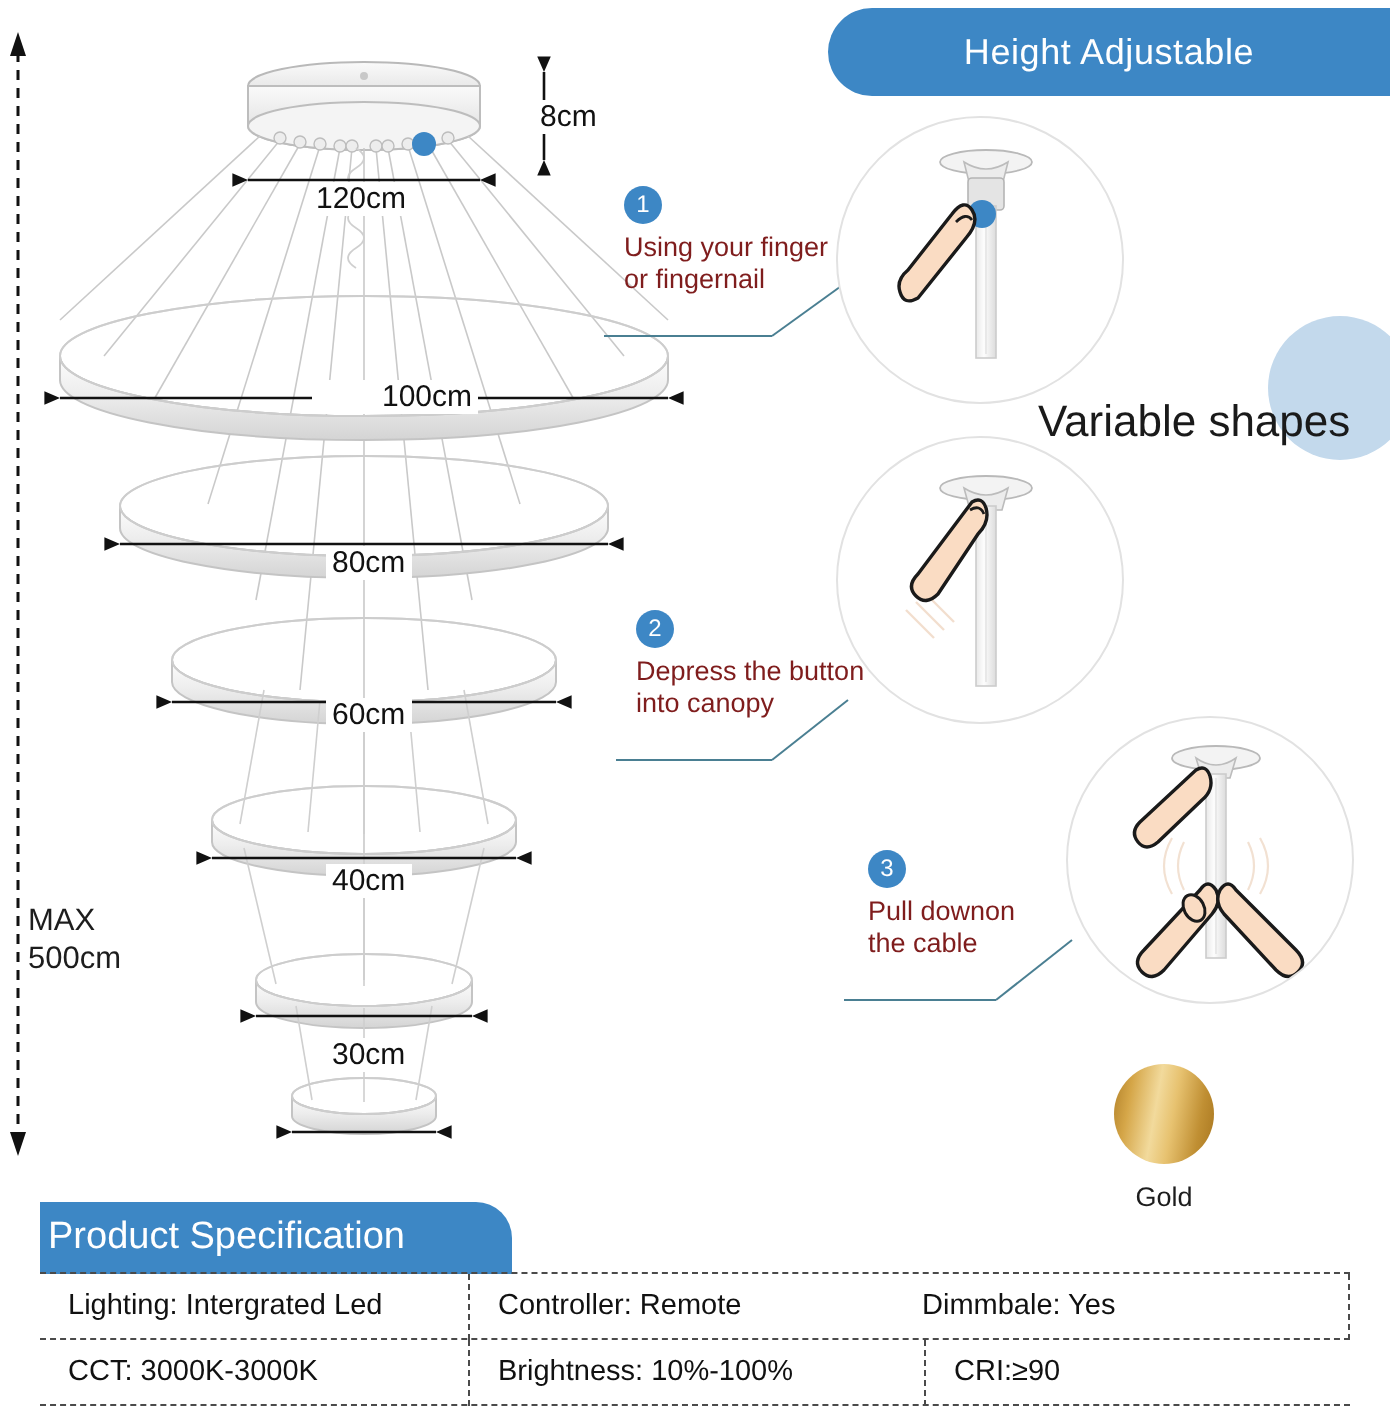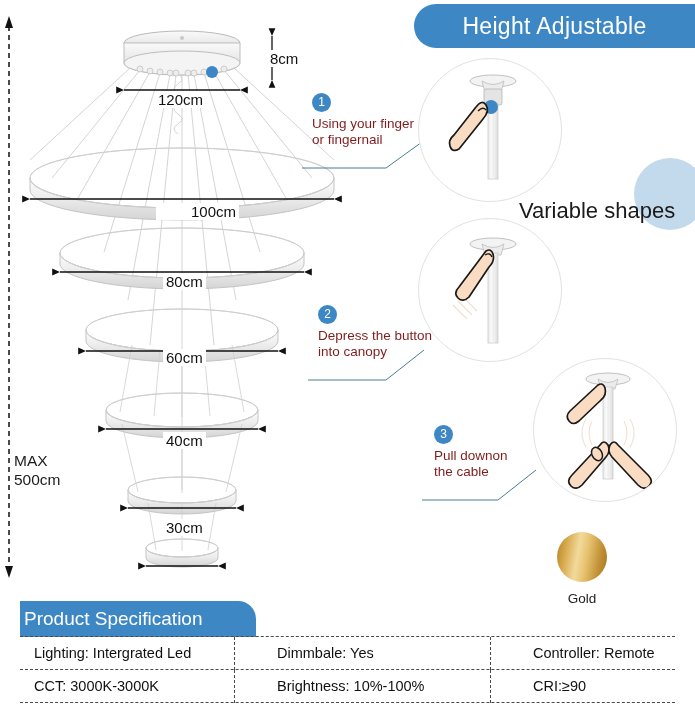--- a/index.html
+++ b/index.html
@@ -11,21 +11,21 @@
   }
   #root { position: relative; width: 695px; height: 708px; background: #fff; }
 
   
   .header-banner {
     position: absolute; left: 414px; top: 4px;
     width: 281px; height: 44px;
     background: #3d87c5;
     border-radius: 22px 0 0 22px;
     display: flex; align-items: center; justify-content: center;
-    color: #ffffff; font-size: 23px; letter-spacing: .3px;
+    color: #ffffff; font-size: 18px; letter-spacing: .3px;
     white-space: nowrap;
   }
 
   
   .deco-circle {
     position: absolute; left: 634px; top: 158px;
     width: 72px; height: 72px; border-radius: 50%;
     background: #c3d9ec;
   }
 
@@ -77,21 +77,20 @@
     color: #fff; font-size: 19px; white-space: nowrap;
   }
   .spec-table {
     position: absolute; left: 20px; top: 636px;
     width: 655px; height: 66px;
     border-top: 1.5px dashed #4a4a4a;
   }
   .spec-row {
     display: flex; height: 33px; align-items: center;
     border-bottom: 1.5px dashed #4a4a4a;
-    gap: 28px;
   }
   .spec-cell {
     font-size: 14.5px; color: #111; white-space: nowrap;
     padding-left: 14px; height: 33px; display: flex; align-items: center;
   }
   .spec-cell.c0 { width: 215px; border-right: 1.5px dashed #4a4a4a; }
   .spec-cell.c1 { width: 228px; border-right: 1.5px dashed #4a4a4a; }
   .spec-cell.c2 { flex: 1; }
 
   
@@ -247,21 +246,21 @@
 
       <line x1="128" y1="508" x2="236" y2="508" stroke="#111" stroke-width="1.3" marker-start="url(#arrS)" marker-end="url(#arrE)"></line>
 
       <line x1="146" y1="566" x2="218" y2="566" stroke="#111" stroke-width="1.3" marker-start="url(#arrS)" marker-end="url(#arrE)"></line>
     </svg>
 
     <div class="max-label">MAX
 500cm</div>
     <div class="dim-label" style="left:267px; top:50px;">8cm</div>
     <div class="dim-label" style="left:155px; top:91px;">120cm</div>
-    <div class="dim-label" style="left:156px; top:203px;padding-left:35px;">100cm</div>
+    <div class="dim-label" style="left:156px; top:190px;padding-left:35px;">100cm</div>
     <div class="dim-label" style="left:163px; top:273px;text-align:center;">80cm</div>
     <div class="dim-label" style="left:163px; top:349px;">60cm</div>
     <div class="dim-label" style="left:163px; top:432px;">40cm</div>
     <div class="dim-label" style="left:163px; top:519px;">30cm</div>
   </div>
 
   <div class="step" style="left:312px; top:93px; width:105px;">
     <div class="step-badge">1</div>
     <div class="step-text">Using your finger
 or fingernail</div>
@@ -357,22 +356,22 @@
     <div class="gold-dot"></div>
     <div class="gold-label">Gold</div>
   </div>
 
   <div class="spec-banner">
     <span>Product Specification</span>
   </div>
   <div class="spec-table">
     <div class="spec-row">
       <div class="spec-cell c0">Lighting: Intergrated Led</div>
+      <div class="spec-cell c2">Controller: Remote</div>
       <div class="spec-cell c1">Dimmbale: Yes</div>
-      <div class="spec-cell c2">Controller: Remote</div>
     </div>
     <div class="spec-row">
       <div class="spec-cell c0">CCT: 3000K-3000K</div>
       <div class="spec-cell c1">Brightness: 10%-100%</div>
       <div class="spec-cell c2">CRI:≥90</div>
     </div>
   </div>
 
 </div>
 

